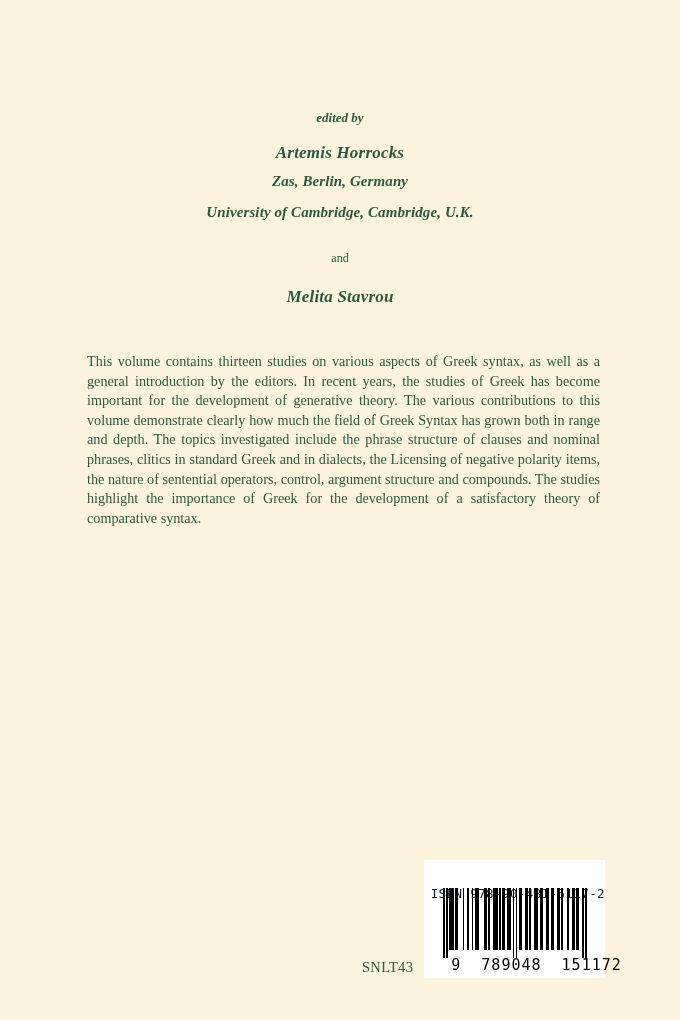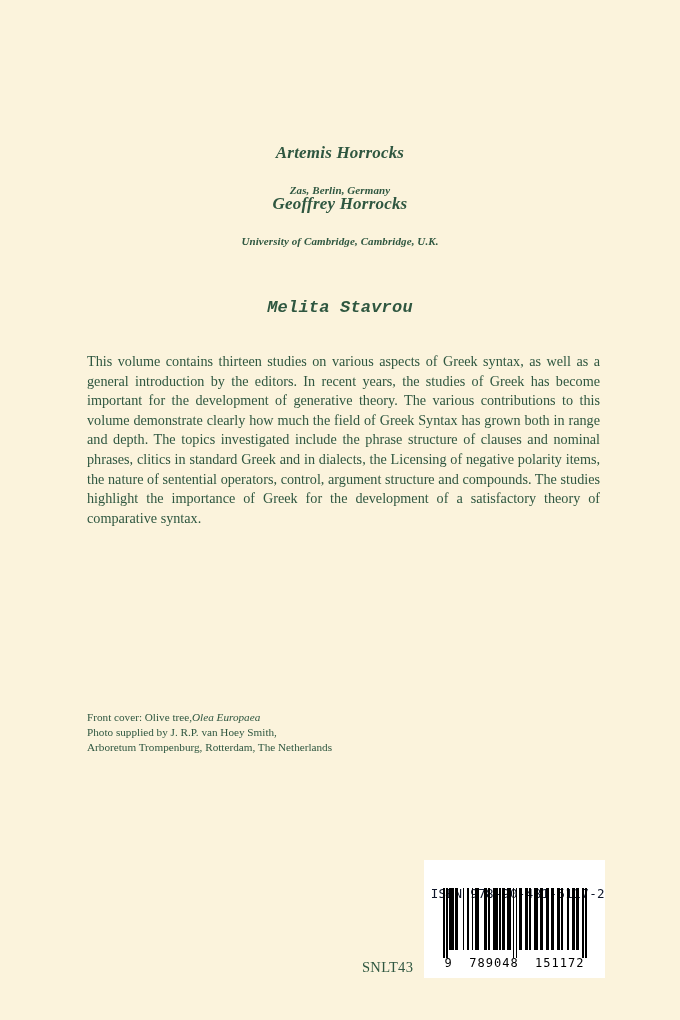--- a/index.html
+++ b/index.html
@@ -55,40 +55,40 @@
     text-align: center;
   }
   .editor-name {
     font-size: 17px;
     font-style: italic;
     font-weight: bold;
     color: #2f5740;
     letter-spacing: 0.2px;
   }
   .editor-affil {
-    font-size: 11px;
+    font-size: 15px;
     font-style: italic;
     font-weight: bold;
     color: #2f5740;
-    margin-top: 21px;
+    margin-top: 10px;
     letter-spacing: 0.1px;
   }
   .and-word {
     position: absolute;
     left: 0;
     width: 680px;
     text-align: center;
     top: 251px;
     font-size: 12px;
     color: #2f5740;
   }
 
   #editor-0 { top: 143px; }
   #editor-1 { top: 194px; }
-  #editor-2 { top: 298px; font-family: Liberation Mono, monospace; }
+  #editor-2 { top: 287px; }
 
   
   .blurb {
     position: absolute;
     top: 352px;
     left: 87px;
     width: 513px;
     text-align: justify;
     font-size: 14.2px;
     line-height: 19.6px;
@@ -162,55 +162,52 @@
     display: block;
     height: 100%;
   }
   .barcode-digits {
     position: absolute;
     top: 96px;
     left: 0;
     width: 181px;
     text-align: center;
     font-family: "DejaVu Sans Mono", monospace;
-    font-size: 12px;
+    font-size: 15px;
     letter-spacing: 1px;
     color: #000000;
     white-space: pre;
+    padding-left: 22px;
   }
 </style>
 </head>
 <body>
 
 <div class="page">
 
 
+  <div class="edited-by">edited by</div>
 
   <div class="editor-block" id="editor-0">
     <div class="editor-name">Artemis Horrocks</div>
     <div class="editor-affil">Zas, Berlin, Germany</div>
   </div>
 
   <div class="editor-block" id="editor-1">
-    <div class="editor-name">Geoffrey Horrocks</div>
     <div class="editor-affil">University of Cambridge, Cambridge, U.K.</div>
   </div>
 
+  <div class="and-word">and</div>
 
   <div class="editor-block" id="editor-2">
     <div class="editor-name">Melita Stavrou</div>
   </div>
 
   <p class="blurb">This volume contains thirteen studies on various aspects of Greek syntax, as well as a general introduction by the editors. In recent years, the studies of Greek has become important for the development of generative theory. The various contributions to this volume demonstrate clearly how much the field of Greek Syntax has grown both in range and depth. The topics investigated include the phrase structure of clauses and nominal phrases, clitics in standard Greek and in dialects, the Licensing of negative polarity items, the nature of sentential operators, control, argument structure and compounds. The studies highlight the importance of Greek for the development of a satisfactory theory of comparative syntax.</p>
 
-  <div class="cover-credit">
-    <div><span>Front cover: Olive tree,</span><span class="species">Olea Europaea</span></div>
-    <div>Photo supplied  by J. R.P. van Hoey Smith,</div>
-    <div>Arboretum Trompenburg, Rotterdam, The Netherlands</div>
-  </div>
 
 
   <div class="series-code">SNLT43</div>
 
   <div class="barcode-panel">
     <div class="isbn-text">ISBN 978-90-481-5117-2</div>
     <div class="barcode-bars" id="barcode-bars">
         <span style="width:1.0526315789473684%;background:#000000;height:100%;"></span>
         <span style="width:1.0526315789473684%;background:transparent;height:100%;"></span>
         <span style="width:1.0526315789473684%;background:#000000;height:100%;"></span>

